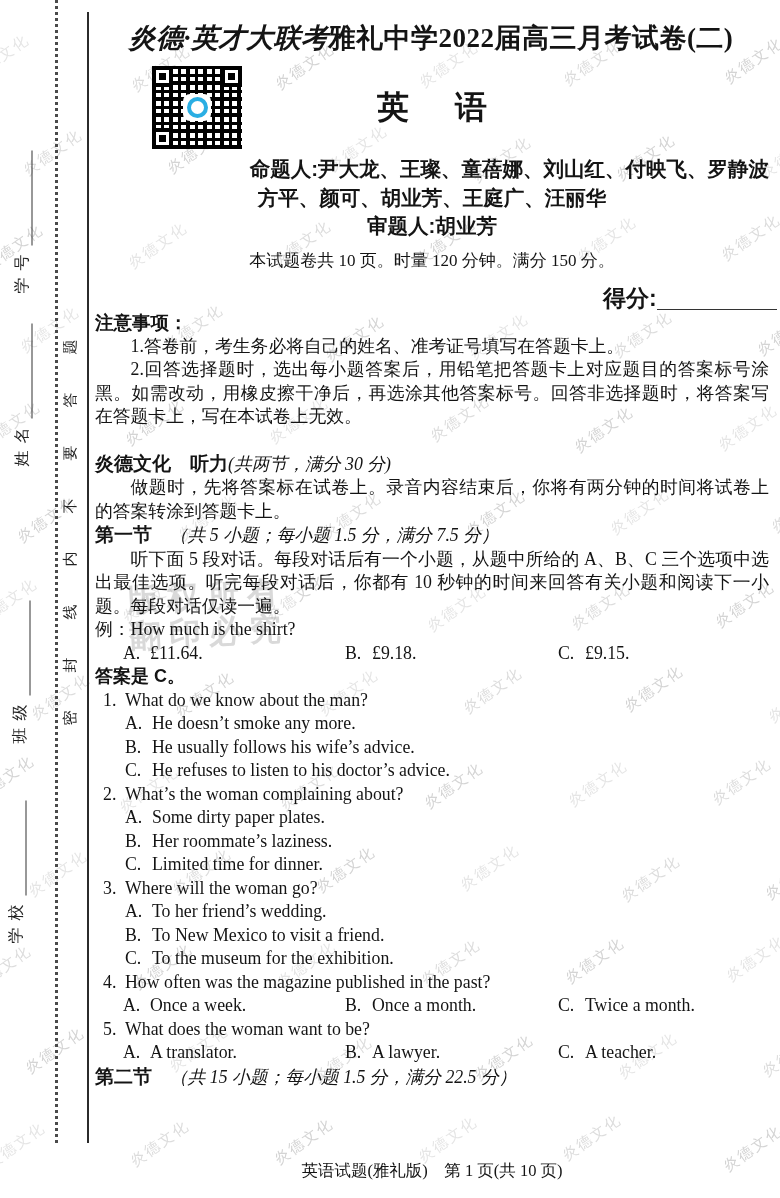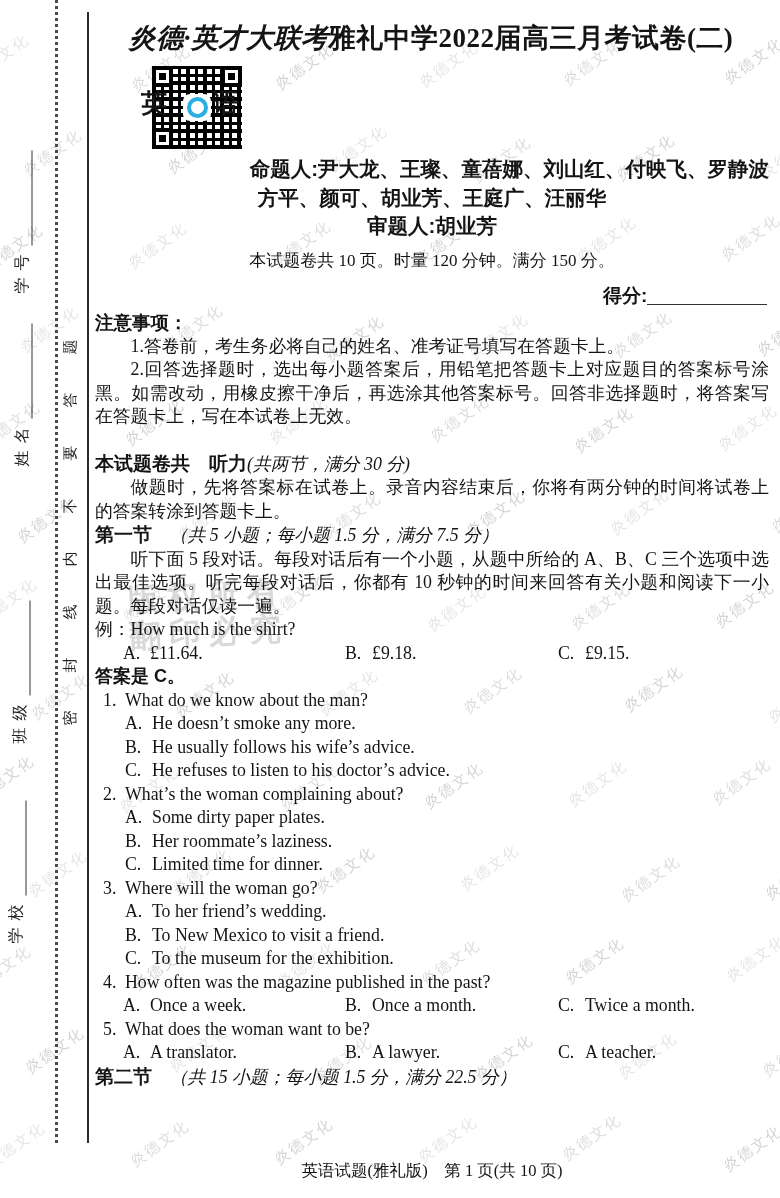--- a/index.html
+++ b/index.html
@@ -29,29 +29,29 @@
   .qr{position:absolute;left:152px;top:66px;width:90px;height:83px;z-index:3;
       background:
         repeating-linear-gradient(0deg,#000 0 4px,transparent 4px 8px,#000 8px 11px,transparent 11px 16px),
         repeating-linear-gradient(90deg,#000 0 4px,#fff 4px 9px,#000 9px 12px,#fff 12px 17px);}
   .finder{position:absolute;width:13px;height:13px;background:#fff;border:4px solid #000;}
   .finder::before{content:"";position:absolute;left:3px;top:3px;width:7px;height:7px;background:#000;}
   .f-tl{left:0;top:0;} .f-tr{right:0;top:0;} .f-bl{left:0;bottom:0;}
   .qr-logo{position:absolute;left:31px;top:28px;width:28px;height:27px;background:#fff;
            border-radius:7px;display:flex;align-items:center;justify-content:center;}
   .qr-logo i{display:block;width:13px;height:13px;border:4px solid #2aaee3;border-radius:50%;}
-  .subject{position:absolute;left:95px;top:86px;width:674px;z-index:3;
+  .subject{position:absolute;left:95px;top:86px;width:674px;z-index:3;text-align:center;
            font-family:"Liberation Sans","DejaVu Sans",sans-serif;font-weight:bold;
-           font-size:26px;letter-spacing:46px;text-indent:46px;white-space:nowrap;}
+           font-size:32px;letter-spacing:46px;text-indent:46px;white-space:nowrap;}
   .heiti{font-family:"Liberation Sans","DejaVu Sans",sans-serif;font-weight:bold;}
   .setters1{position:absolute;left:95px;top:155px;width:674px;text-align:right;z-index:3;font-size:20.5px;}
   .setters2{position:absolute;left:95px;top:184px;width:674px;text-align:center;z-index:3;font-size:20.5px;}
   .reviewer{position:absolute;left:95px;top:212px;width:674px;text-align:center;z-index:3;font-size:20.5px;}
   .paper-info{position:absolute;left:95px;top:249px;width:674px;text-align:center;z-index:3;font-size:17px;}
-  .score{position:absolute;left:603px;top:283px;z-index:3;display:flex;align-items:flex-start;font-size:19px;}
+  .score{position:absolute;left:603px;top:283px;z-index:3;display:flex;align-items:center;font-size:23px;}
   .score-line{display:inline-block;width:120px;height:21px;border-bottom:1.6px solid #333;}
   
   .flow{position:absolute;left:95px;top:311px;width:674px;z-index:3;
         font-size:17.8px;line-height:23.5px;text-align:justify;}
   .flow p{margin:0;}
   .indent{text-indent:2em;}
   .kai{font-style:italic;}
   .sec-head{font-size:19px;}
   .gap-top{margin-top:23px !important;}
   .ex-line{text-align:left;}
@@ -201,21 +201,21 @@
     <span class="heiti">得分:</span>
       <span class="score-line"></span>
   </div>
 
   <div class="flow">
 
     <p class="heiti" style="font-size:18.5px;">注意事项：</p>
     <p class="indent">1.答卷前，考生务必将自己的姓名、准考证号填写在答题卡上。</p>
     <p class="indent">2.回答选择题时，选出每小题答案后，用铅笔把答题卡上对应题目的答案标号涂黑。如需改动，用橡皮擦干净后，再选涂其他答案标号。回答非选择题时，将答案写在答题卡上，写在本试卷上无效。</p>
 
-    <p class="gap-top"><span class="heiti sec-head">本试题卷共　听力</span><span class="kai">(共两节，满分 30 分)</span></p>
+    <p class="gap-top"><span class="heiti sec-head">炎德文化　听力</span><span class="kai">(共两节，满分 30 分)</span></p>
     <p class="indent">做题时，先将答案标在试卷上。录音内容结束后，你将有两分钟的时间将试卷上的答案转涂到答题卡上。</p>
 
     <p><span class="heiti sec-head">第一节</span>　<span class="kai">（共 5 小题；每小题 1.5 分，满分 7.5 分）</span></p>
     <p class="indent">听下面 5 段对话。每段对话后有一个小题，从题中所给的 A、B、C 三个选项中选出最佳选项。听完每段对话后，你都有 10 秒钟的时间来回答有关小题和阅读下一小题。每段对话仅读一遍。</p>
 
     <p class="ex-line"><span>例：</span><span>How much is the shirt?</span></p>
     <div class="opt-row">
         <span class="cell c0"><span class="optlabel">A.</span><span class="opttext">£11.64.</span></span>
         <span class="cell c1"><span class="optlabel">B.</span><span class="opttext">£9.18.</span></span>
         <span class="cell c2"><span class="optlabel">C.</span><span class="opttext">£9.15.</span></span>

